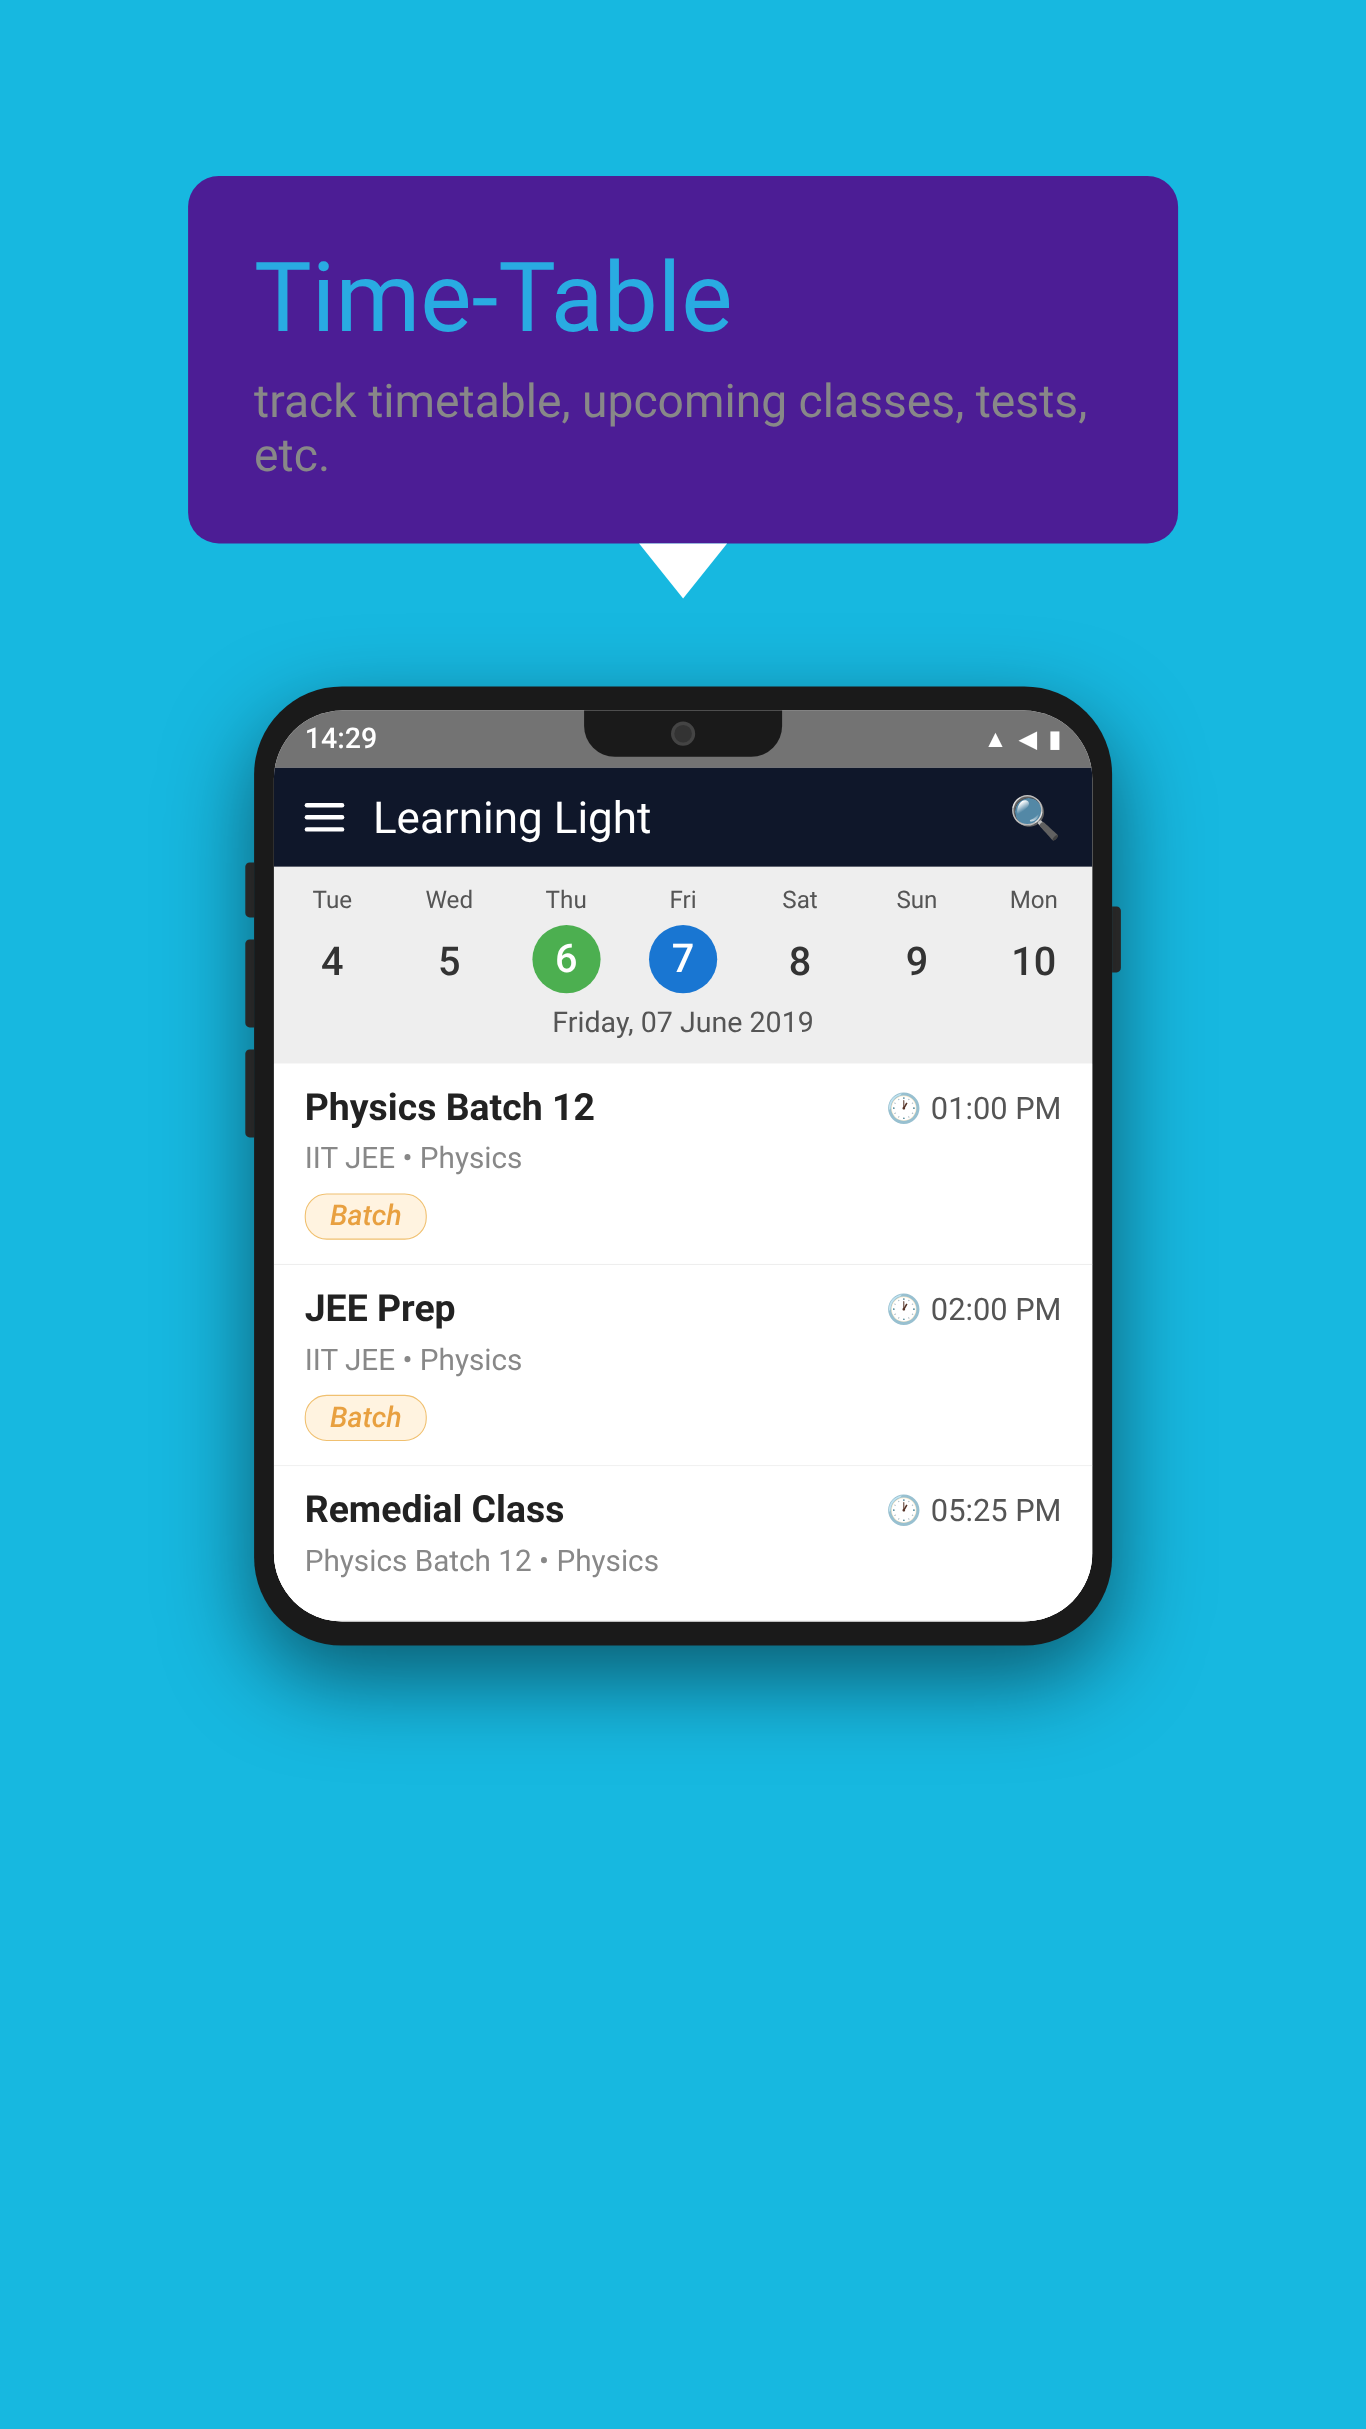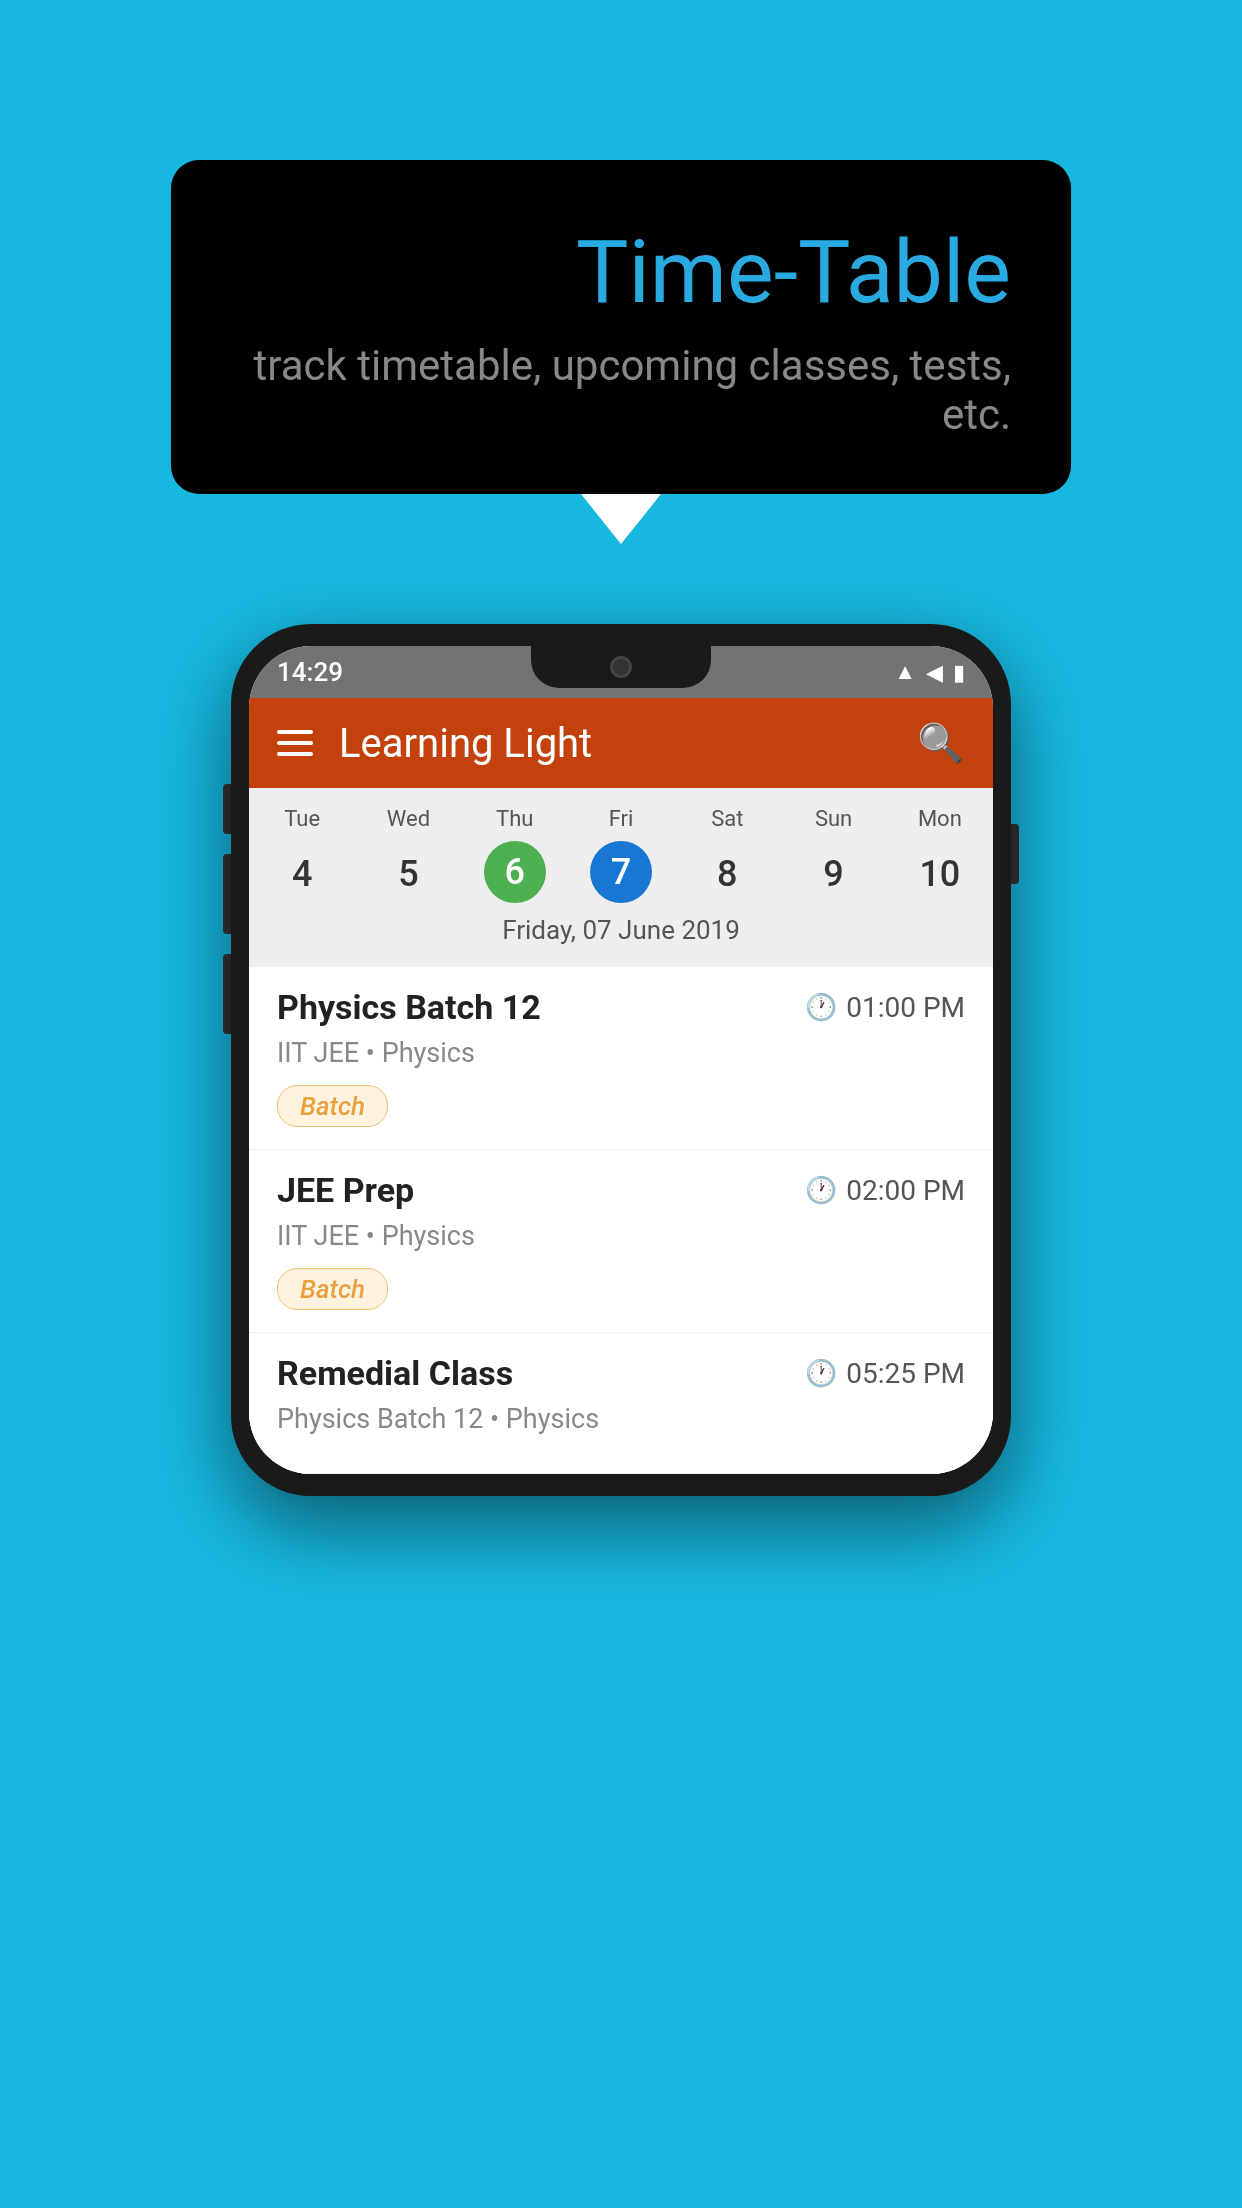--- a/index.html
+++ b/index.html
@@ -17,24 +17,24 @@
     }
 
     
     .speech-bubble-container {
       margin-top: 160px;
       position: relative;
       width: 900px;
     }
 
     .speech-bubble {
-      background: #000000;
+      background: #4c1d95;
       border-radius: 28px;
       padding: 60px 60px 55px;
-      text-align: right;
+      text-align: left;
     }
 
     .speech-bubble-title {
       font-size: 88px;
       color: #29ABE2;
       font-weight: 400;
       margin-bottom: 18px;
     }
 
     .speech-bubble-subtitle {
@@ -120,21 +120,21 @@
       gap: 10px;
     }
 
     .status-icon {
       color: white;
       font-size: 22px;
     }
 
     
     .app-bar {
-      background: #c2410c;
+      background: #0f172a;
       height: 90px;
       display: flex;
       align-items: center;
       padding: 0 28px;
       gap: 26px;
     }
 
     .hamburger-icon {
       color: white;
       font-size: 32px;

